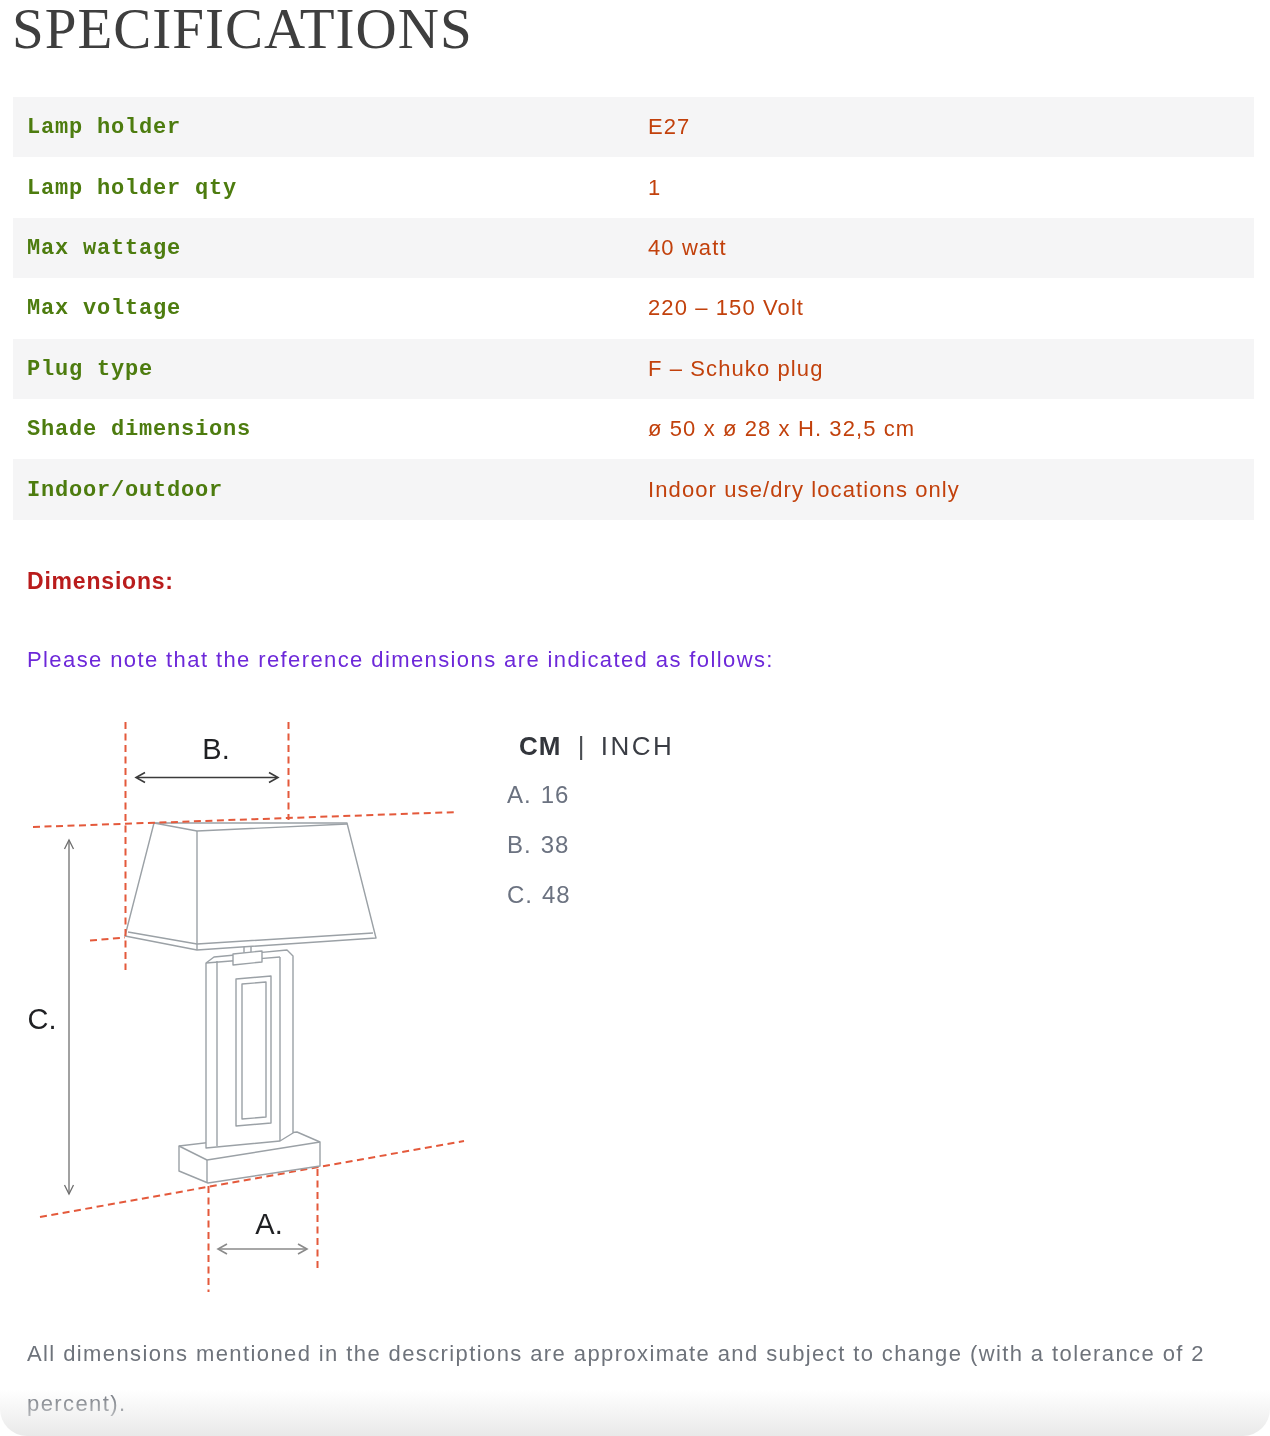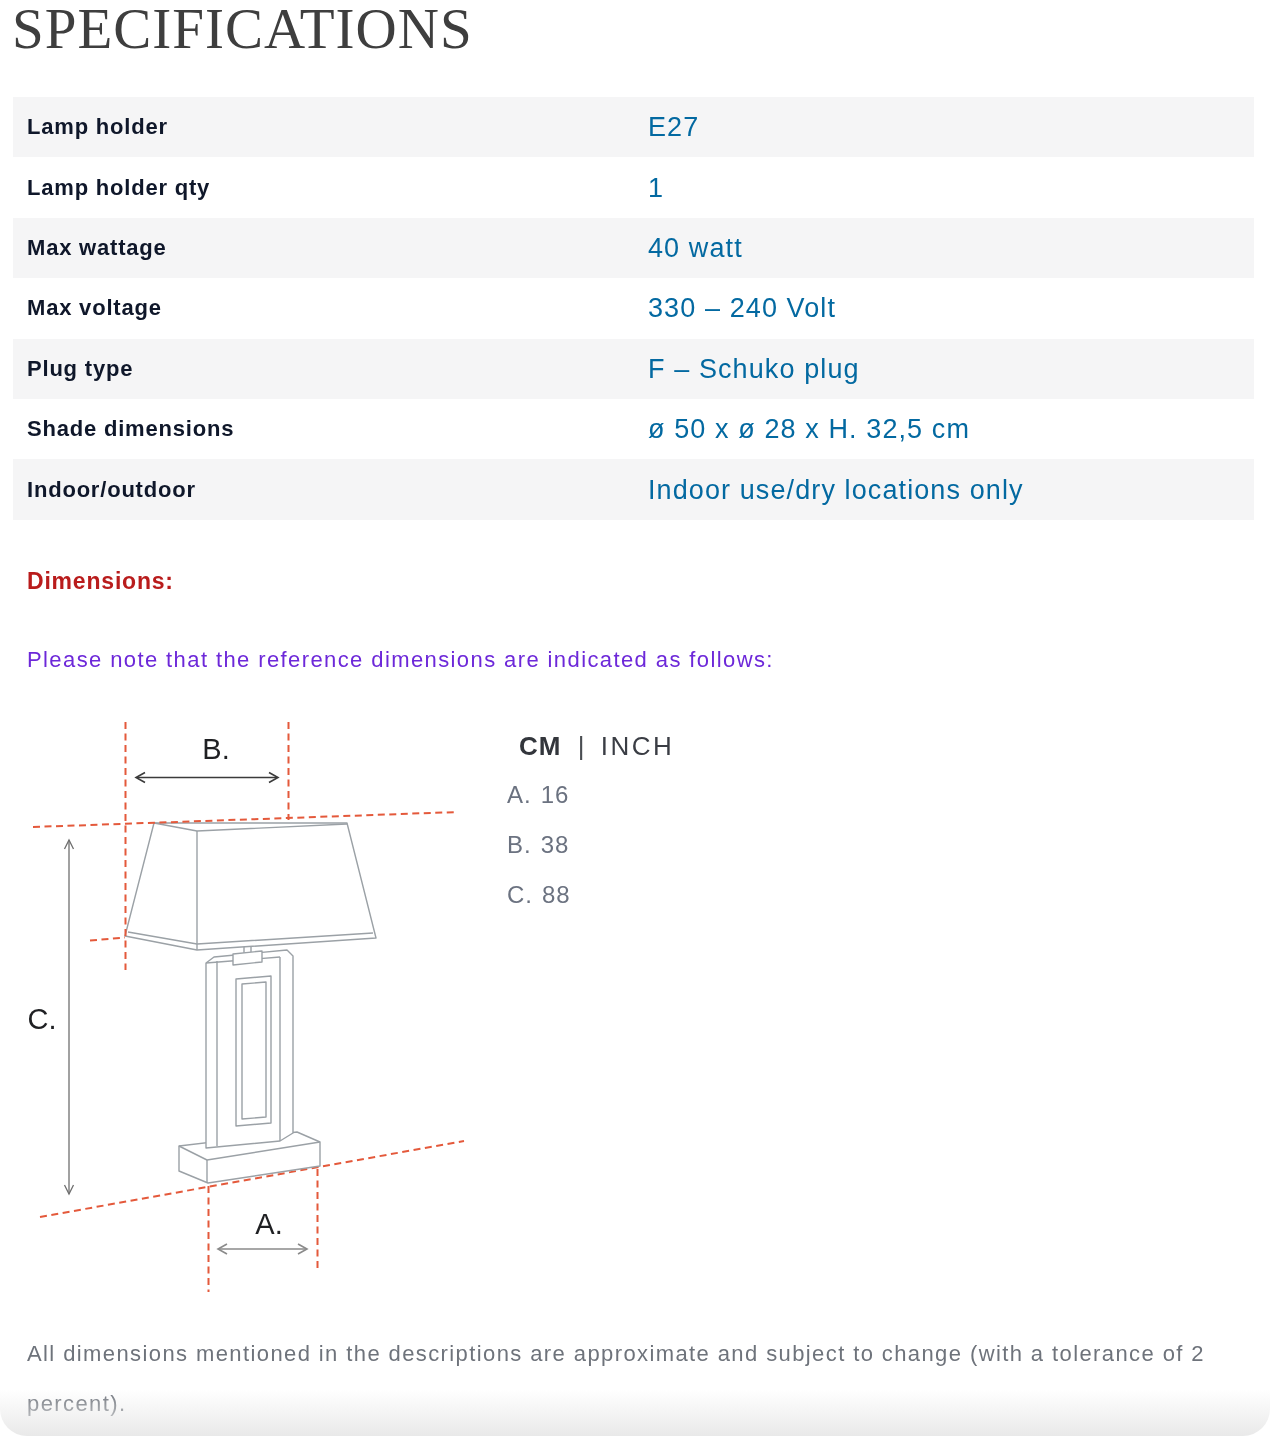--- a/index.html
+++ b/index.html
@@ -7,23 +7,23 @@
         font-family:"Liberation Sans",sans-serif;border-radius:27px;}
 
   .title{position:absolute;left:12px;top:-4px;
          font-family:"Liberation Serif",serif;font-size:57px;font-weight:400;
          color:#3e3e3e;letter-spacing:1px;white-space:nowrap;}
 
   .spec-table{position:absolute;left:13px;top:97px;width:1241px;}
   .spec-row{position:relative;height:60.4px;}
   .spec-row.alt{background:#f5f5f6;}
   .spec-label{position:absolute;left:14px;top:50%;transform:translateY(-50%);
-              font-size:22px;font-weight:bold;color:#0f172a;letter-spacing:.8px;white-space:nowrap;}
+              font-size:22px;font-weight:bold;color:#4d7c0f;letter-spacing:.8px;white-space:nowrap;font-family:Liberation Mono, monospace;}
   .spec-value{position:absolute;left:635px;top:50%;transform:translateY(-50%);
-              font-size:27px;color:#0369a1;letter-spacing:1.1px;white-space:nowrap;}
+              font-size:22px;color:#c2410c;letter-spacing:1.1px;white-space:nowrap;}
 
   .dim-heading{position:absolute;left:27px;top:568px;font-size:23px;font-weight:bold;
                color:#b91c1c;letter-spacing:.8px;}
   .dim-note{position:absolute;left:27px;top:647px;font-size:22px;color:#6d28d9;
             letter-spacing:1.4px;white-space:nowrap;}
 
   .diagram-svg{position:absolute;left:0;top:700px;}
 
   .legend{position:absolute;left:507px;top:731px;}
   .legend-heading{font-size:26px;color:#33363c;white-space:nowrap;margin-left:12px;}
@@ -57,21 +57,21 @@
     <div class="spec-row">
       <div class="spec-label">Lamp holder qty</div>
       <div class="spec-value">1</div>
     </div>
     <div class="spec-row alt">
       <div class="spec-label">Max wattage</div>
       <div class="spec-value">40 watt</div>
     </div>
     <div class="spec-row">
       <div class="spec-label">Max voltage</div>
-      <div class="spec-value">330 – 240 Volt</div>
+      <div class="spec-value">220 – 150 Volt</div>
     </div>
     <div class="spec-row alt">
       <div class="spec-label">Plug type</div>
       <div class="spec-value">F – Schuko plug</div>
     </div>
     <div class="spec-row">
       <div class="spec-label">Shade dimensions</div>
       <div class="spec-value">ø 50 x ø 28 x H. 32,5 cm</div>
     </div>
     <div class="spec-row alt">
@@ -159,21 +159,21 @@
       <div class="legend-entry">
         <span class="key">A.</span>
         <span class="val">16</span>
       </div>
       <div class="legend-entry">
         <span class="key">B.</span>
         <span class="val">38</span>
       </div>
       <div class="legend-entry">
         <span class="key">C.</span>
-        <span class="val">88</span>
+        <span class="val">48</span>
       </div>
     </div>
   </div>
 
   <div class="footer-note">All dimensions mentioned in the descriptions are approximate and subject to change (with a tolerance of 2 percent).</div>
 
   <div class="bottom-fade"></div>
 
 </div>
 

